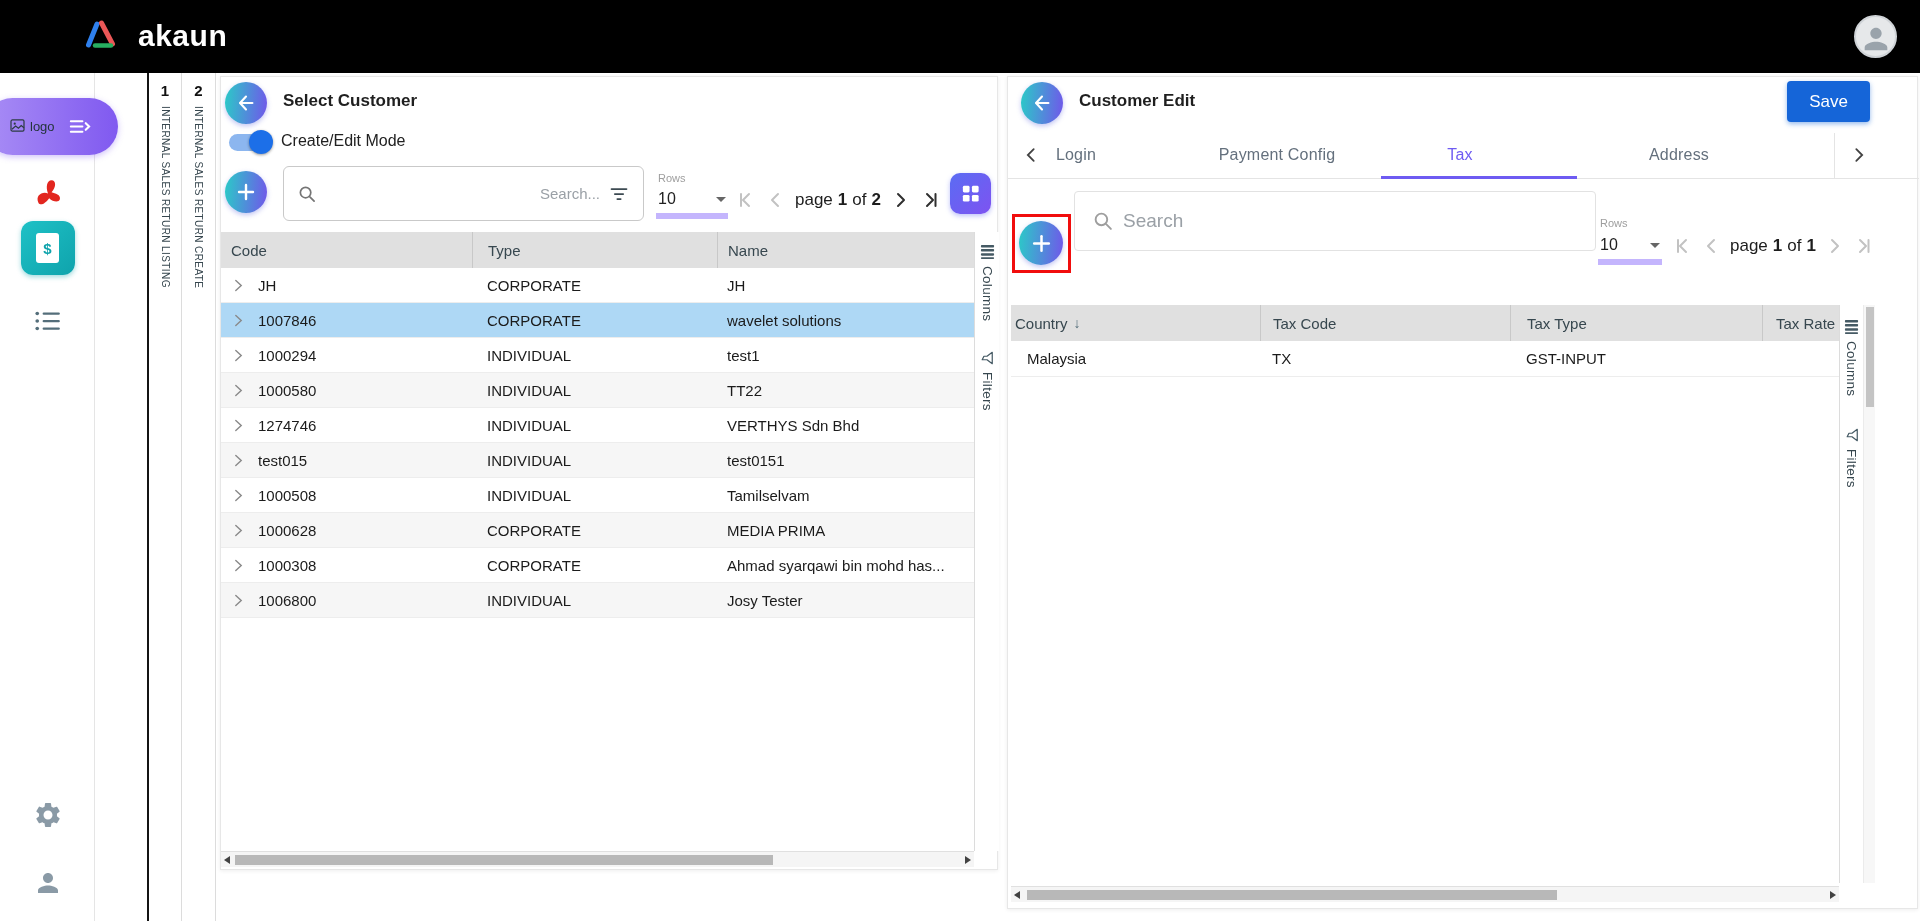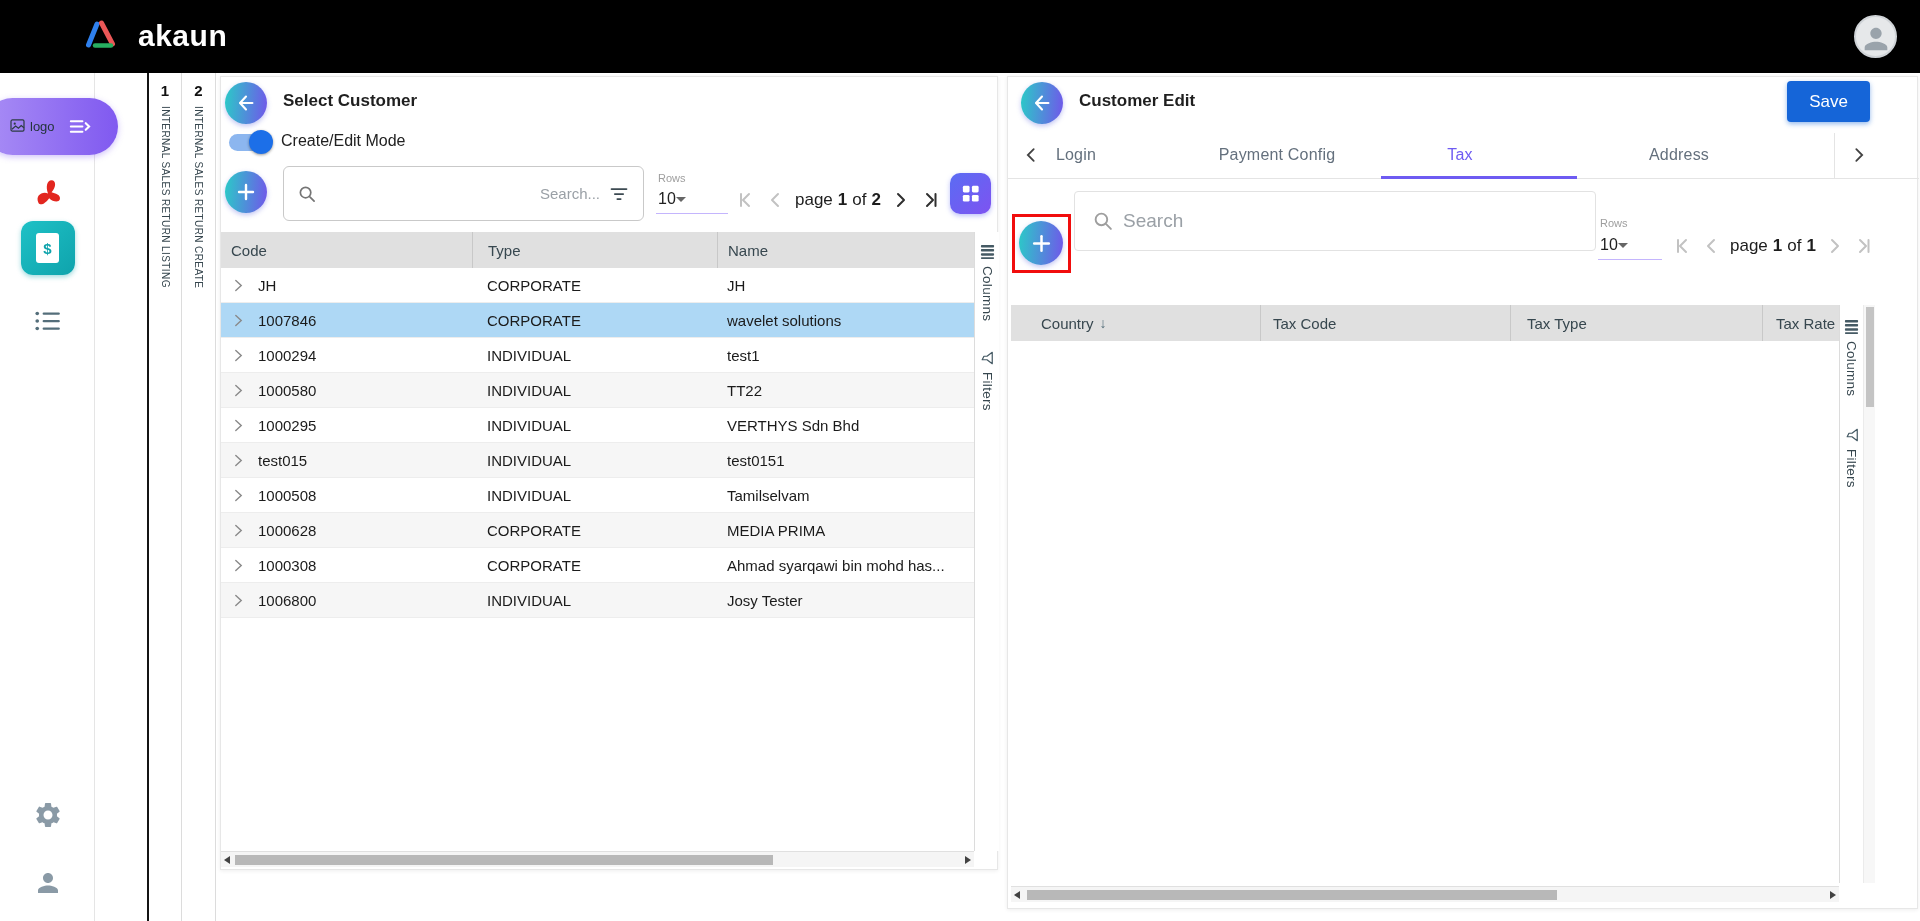--- a/index.html
+++ b/index.html
@@ -63,21 +63,21 @@
 
   
   .card{position:absolute;background:#fff;border:1px solid #e7e7e7;box-shadow:0 1px 4px rgba(0,0,0,.07);}
   .grad-circle{border-radius:50%;background:linear-gradient(95deg,var(--accent-teal) 5%,var(--accent-purple) 95%);
     display:flex;align-items:center;justify-content:center;cursor:pointer;box-shadow:0 2px 5px rgba(80,90,220,.35);}
   .pgbtn{display:flex;align-items:center;justify-content:center;width:22px;height:22px;color:#2f2f2f;cursor:pointer;}
   .pgbtn.disabled{color:#c2c2c2;}
   .pg-label{display:inline-flex;gap:5px;font-size:17px;color:#1d1d1d;align-items:center;}
   .pg-label b{font-weight:700;}
   .rows-mini{font-size:11px;color:#9e9e9e;}
-  .rows-select{border-bottom:1px solid #c4b5fd;display:flex;align-items:center;justify-content:flex-start;
+  .rows-select{border-bottom:6px solid #c4b5fd;display:flex;align-items:center;justify-content:space-between;
     padding:3px 2px 5px 2px;cursor:pointer;}
   .rows-select .val{font-size:16px;color:#212121;}
   .caret{width:0;height:0;border-left:5px solid transparent;border-right:5px solid transparent;border-top:5px solid #666;}
   .thead{display:flex;background:var(--table-header-bg);height:36px;align-items:center;
     font-size:15px;color:#37474f;font-weight:500;}
   .hcell{height:100%;display:flex;align-items:center;}
   .trow{display:flex;height:35px;align-items:center;border-bottom:1px solid #ededed;background:#fff;font-size:15px;color:#1b1b1b;cursor:pointer;}
   .trow.selected{background:var(--selected-row) !important;}
   .row-chevron{display:flex;align-items:center;}
   .side-strip{position:absolute;background:#fff;border-left:1px solid #dcdcdc;display:flex;flex-direction:column;align-items:center;}
@@ -141,21 +141,21 @@
   #rp-tab-0{left:68px;} #rp-tab-1{left:269px;} #rp-tab-2{left:452px;} #rp-tab-3{left:671px;}
   #rp-tab-underline{position:absolute;left:373px;top:43px;width:196px;height:3px;background:var(--tab-active);}
   #rp-annotation{position:absolute;left:4px;top:137px;width:59px;height:59px;border:3px solid var(--annotation-red);z-index:5;pointer-events:none;}
   #rp-add{position:absolute;left:11px;top:144px;width:44px;height:44px;}
   #rp-search{position:absolute;left:66px;top:114px;width:522px;height:60px;border:1px solid #e2e2e2;border-radius:4px;padding:0 18px;gap:10px;}
   #rp-search input{font-size:19px;}
   #rp-rows-label{position:absolute;left:592px;top:140px;}
   #rp-rows-select{position:absolute;left:590px;top:156px;width:64px;}
   #rp-pagination{position:absolute;left:662px;top:158px;display:flex;align-items:center;gap:8px;}
   #rp-thead{position:absolute;left:3px;top:228px;width:828px;}
-  #rp-thead .c0{width:249px;padding-left:30px;gap:6px;}
+  #rp-thead .c0{width:249px;padding-left:4px;gap:6px;}
   #rp-thead .c1{width:250px;padding-left:12px;border-left:1px solid #c8c8c8;}
   #rp-thead .c2{width:252px;padding-left:16px;border-left:1px solid #c8c8c8;}
   #rp-thead .c3{flex:1;padding-left:13px;border-left:1px solid #c8c8c8;}
   .sort-arrow{font-size:14px;color:#546e7a;}
   #right-tbody{position:absolute;left:3px;top:264px;width:828px;}
   #right-tbody .trow{height:36px;}
   .rcell.c0{width:249px;padding-left:16px;}
   .rcell.c1{width:250px;padding-left:12px;}
   .rcell.c2{width:252px;padding-left:16px;}
   .rcell.c3{flex:1;padding-left:13px;}
@@ -393,21 +393,21 @@
           <div class="lcell c1"><span>INDIVIDUAL</span></div>
           <div class="lcell c2"><span>TT22</span></div>
         </div>
         <div class="trow">
           <div class="lcell c0">
             <span class="row-chevron">
               <svg viewBox="0 0 10 14" width="9" height="13">
                 <path d="M2 1.5 L8 7 L2 12.5" fill="none" stroke="#8a8a8a" stroke-width="1.6" stroke-linecap="round"></path>
               </svg>
             </span>
-            <span>1000295</span>
+            <span>1274746</span>
           </div>
           <div class="lcell c1"><span>INDIVIDUAL</span></div>
           <div class="lcell c2"><span>VERTHYS Sdn Bhd</span></div>
         </div>
         <div class="trow">
           <div class="lcell c0">
             <span class="row-chevron">
               <svg viewBox="0 0 10 14" width="9" height="13">
                 <path d="M2 1.5 L8 7 L2 12.5" fill="none" stroke="#8a8a8a" stroke-width="1.6" stroke-linecap="round"></path>
               </svg>
@@ -576,20 +576,28 @@
 
     <div class="thead" id="rp-thead">
       <div class="hcell c0">
         <span>Country</span>
         <span class="sort-arrow">↓</span>
       </div>
       <div class="hcell c1">Tax Code</div>
       <div class="hcell c2">Tax Type</div>
       <div class="hcell c3">Tax Rate</div>
     </div>
+    <div id="right-tbody">
+        <div class="trow">
+          <div class="rcell c0"><span>Malaysia</span></div>
+          <div class="rcell c1"><span>TX</span></div>
+          <div class="rcell c2"><span>GST-INPUT</span></div>
+          <div class="rcell c3"><span></span></div>
+        </div>
+      </div>
 
     <div class="side-strip" id="rp-sidestrip">
       <div class="side-tab">
         <svg width="15" height="15" viewBox="0 0 16 16" fill="#455a64">
           <rect x="1" y="1" width="2.6" height="14" rx="0.8"></rect>
             <rect x="5.4" y="1" width="2.6" height="14" rx="0.8"></rect>
           <rect x="9.8" y="1" width="2.6" height="14" rx="0.8"></rect>
             <rect x="14.2" y="1" width="1.8" height="14" rx="0.8"></rect>
         </svg>
         <span class="vlabel">Columns</span>

